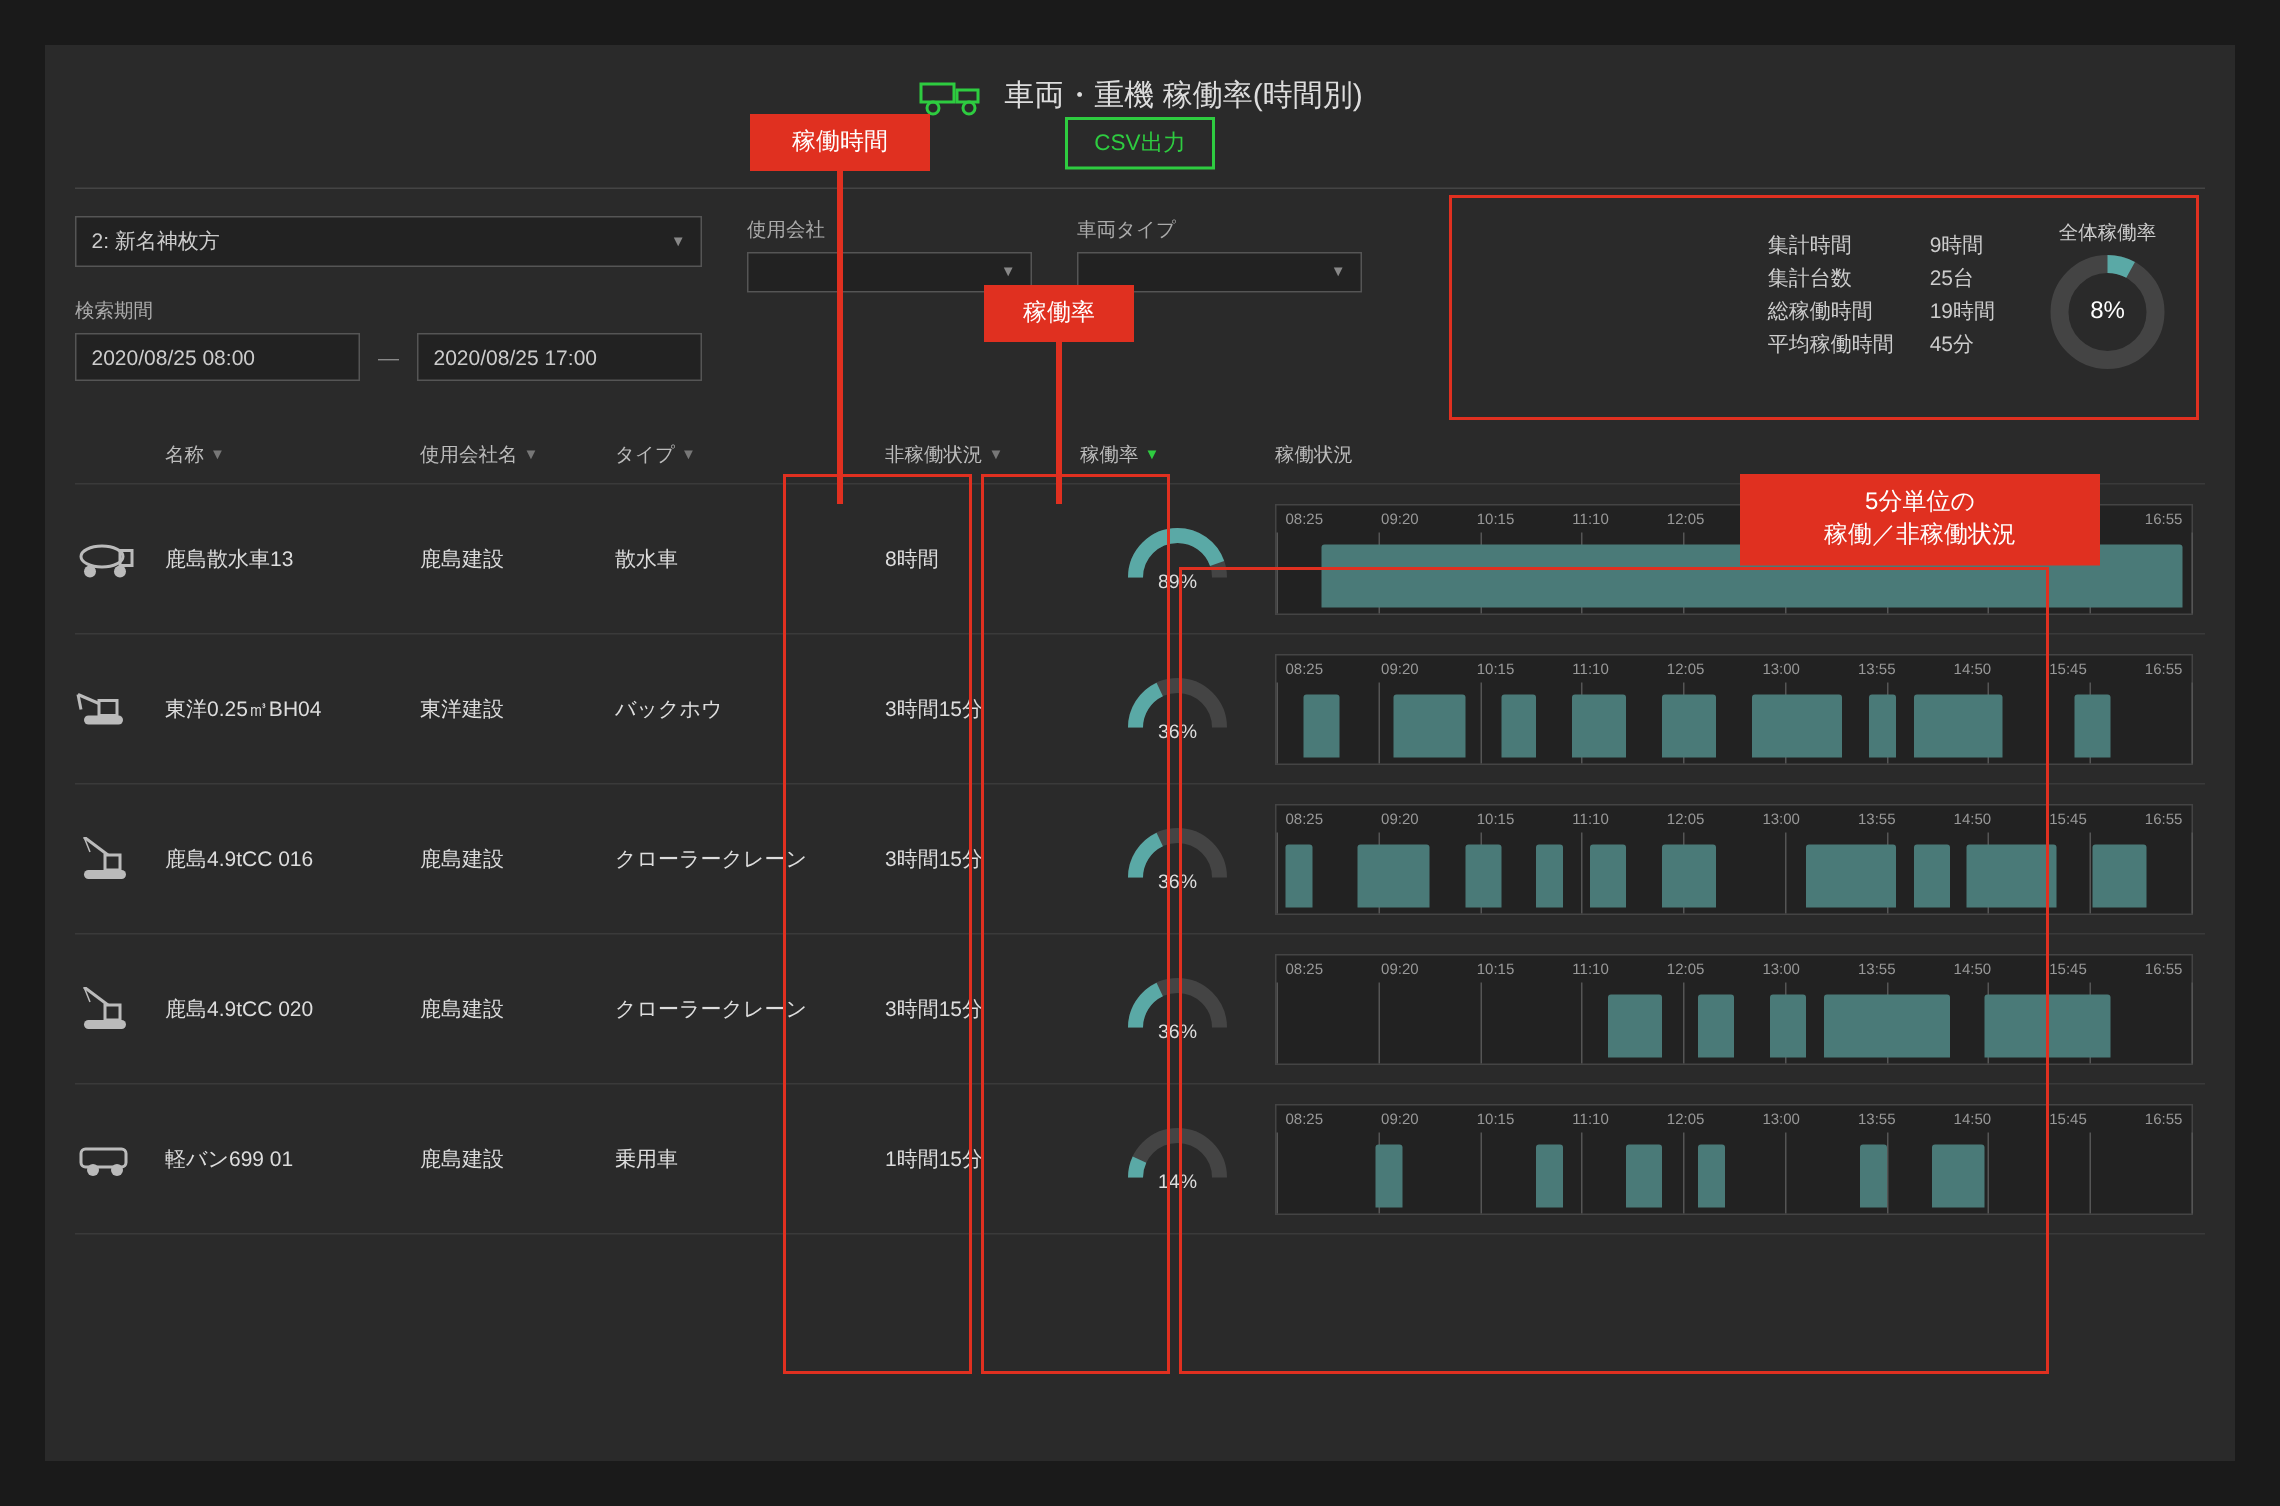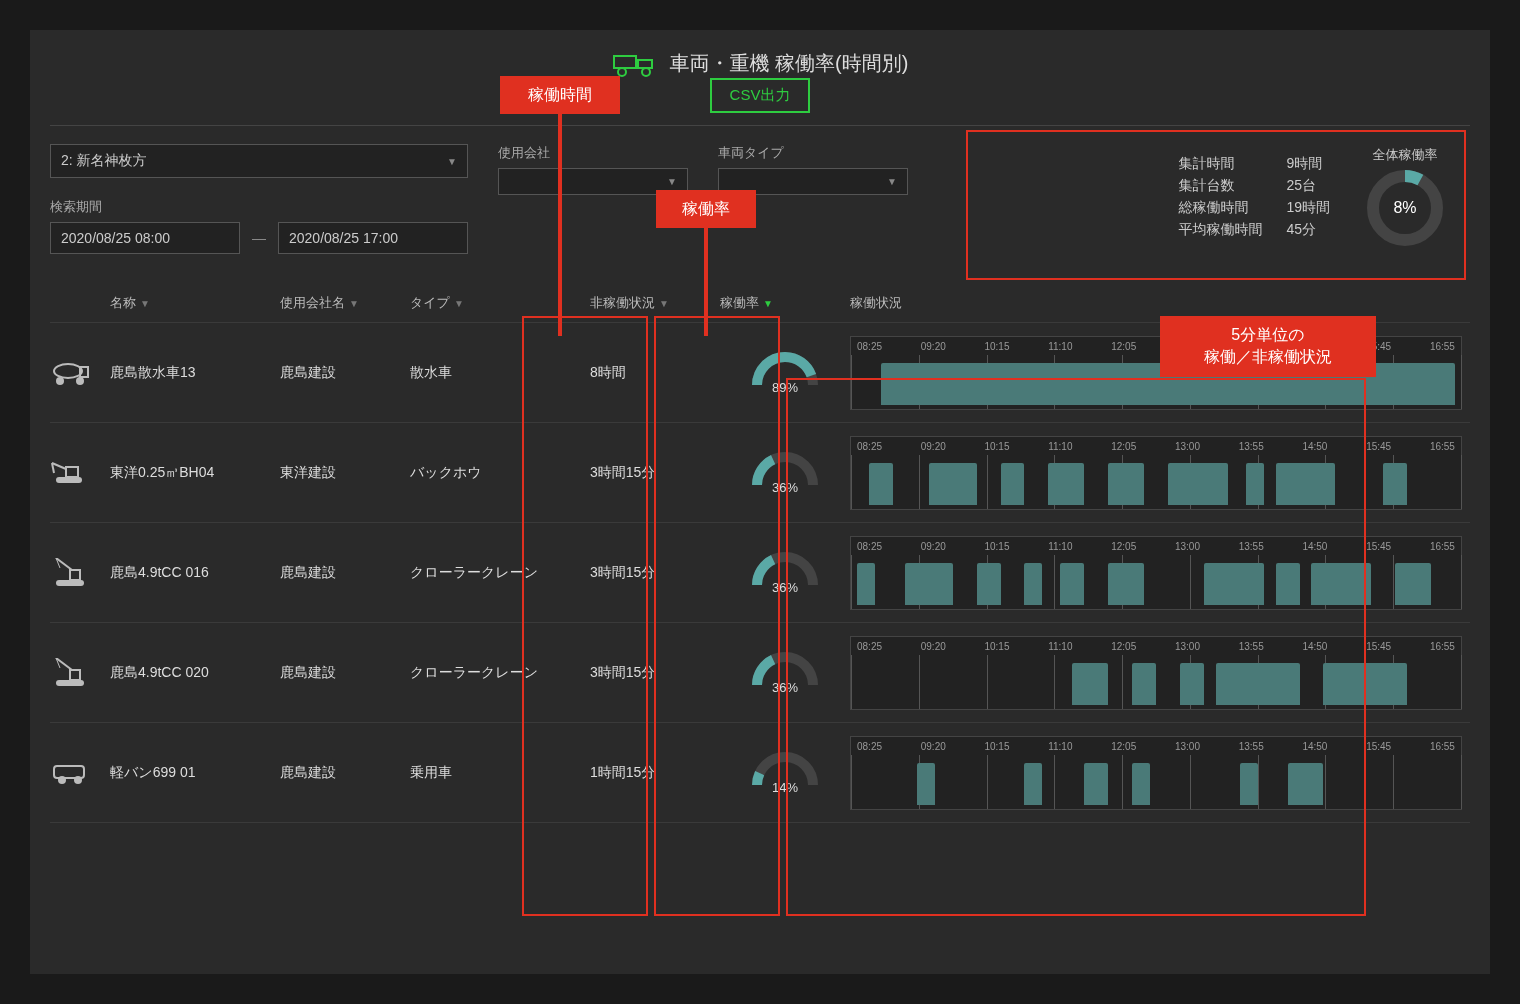--- a/index.html
+++ b/index.html
@@ -528,20 +528,20 @@
   </div>
 
   <div class="callout" style="left:470px; top:46px; width:120px;">稼働時間</div>
   <div class="callout-line" style="left:528px; top:84px; width:4px; height:222px;"></div>
 
   <div class="callout" style="left:626px; top:160px; width:100px;">稼働率</div>
   <div class="callout-line" style="left:674px; top:198px; width:4px; height:108px;"></div>
 
   <div class="red-box" style="left:936px; top:100px; width:500px; height:150px;"></div>
 
-  <div class="callout" style="left:1130px; top:286px; width:216px; white-space:pre-line;">5分単位の
+  <div class="callout" style="left:1130px; top:286px; width:240px; white-space:pre-line;">5分単位の
 稼働／非稼働状況</div>
 
   <div class="red-box" style="left:492px; top:286px; width:126px; height:600px;"></div>
   <div class="red-box" style="left:624px; top:286px; width:126px; height:600px;"></div>
   <div class="red-box" style="left:756px; top:348px; width:580px; height:538px;"></div>
 
 </div>
 
 </body></html>

